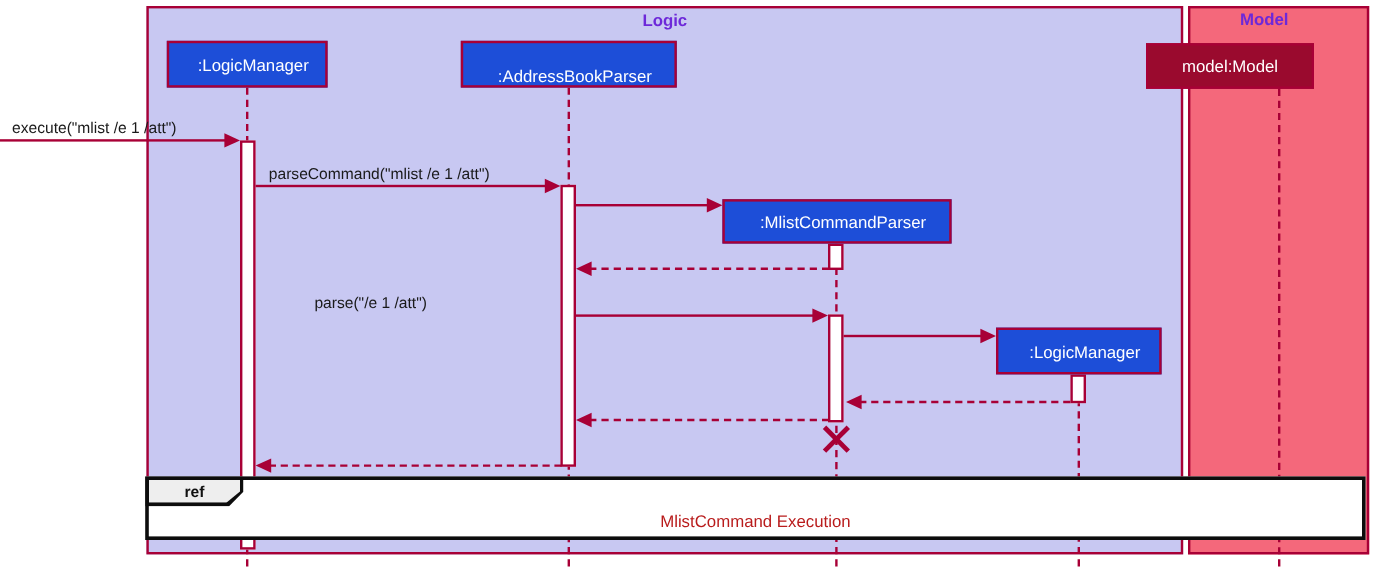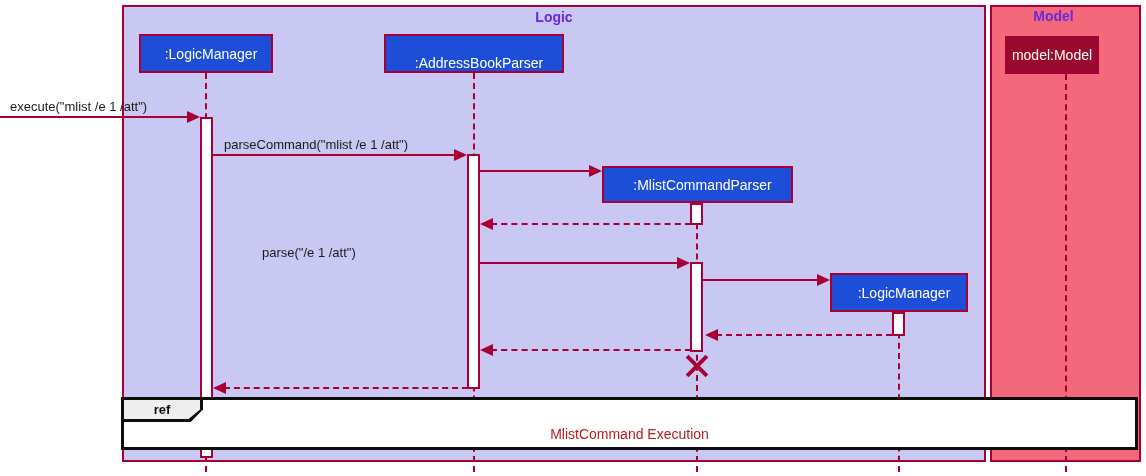--- a/index.html
+++ b/index.html
@@ -130,21 +130,21 @@
   </div>
   <div class="participant blue" style="left:384px; top:34px; width:180px; height:39px;align-items:flex-end;">
     <span>:AddressBookParser</span>
   </div>
   <div class="participant blue" style="left:602px; top:166px; width:191px; height:37px;">
     <span>:MlistCommandParser</span>
   </div>
   <div class="participant blue" style="left:830px; top:273px; width:138px; height:39px;">
     <span>:LogicManager</span>
   </div>
-  <div class="participant darkred" style="left:1005px; top:36px; width:94px; height:38px;">
+  <div class="participant darkred" style="left:955px; top:36px; width:140px; height:38px;">
     <span>model:Model</span>
   </div>
 
   <div class="ref-box"></div>
   <div class="ref-tab-outer">
     <div class="ref-tab-inner">
       <span>ref</span>
     </div>
   </div>
   <div class="ref-label">MlistCommand Execution</div>

